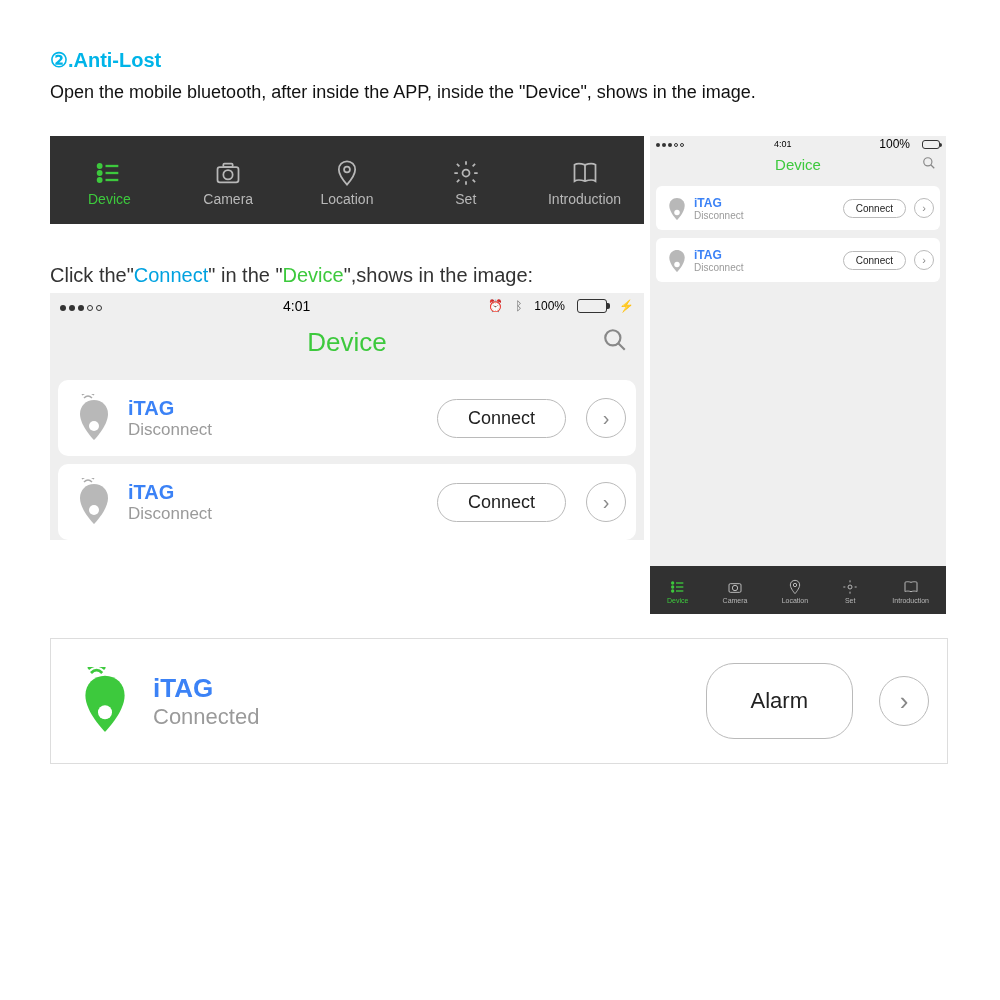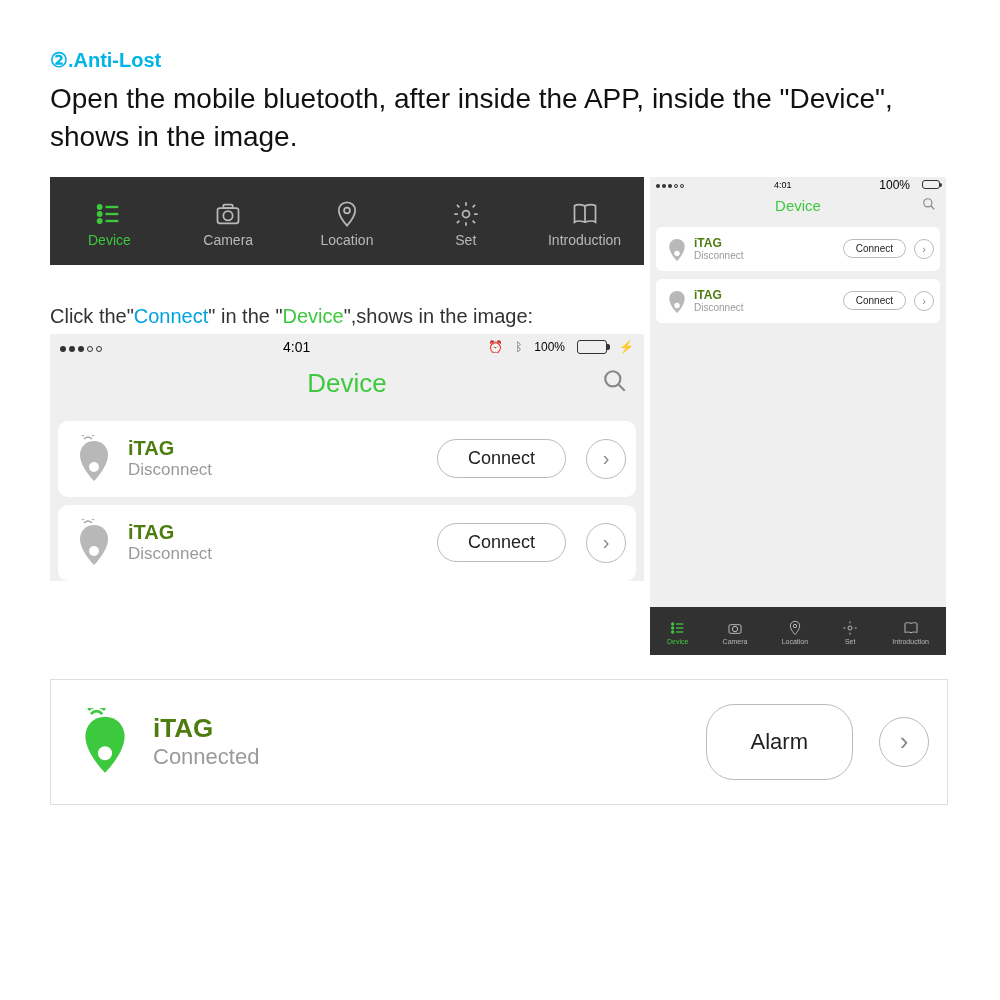--- a/index.html
+++ b/index.html
@@ -1,18 +1,18 @@
 <!DOCTYPE html>
 <html><head>
 <meta charset="utf-8">
 <style>
 * { margin: 0; padding: 0; box-sizing: border-box; font-family: -apple-system, Helvetica, Arial, sans-serif; }
 body { background: #fff; width: 1000px; height: 1000px; padding: 48px 50px; }
 .heading { color: #00b4e8; font-size: 20px; font-weight: bold; margin-bottom: 8px; }
-.desc { font-size: 28px; color: #111; line-height: 1.35; margin-bottom: 21px; }
+.desc { font-size: 18px; color: #111; line-height: 1.35; margin-bottom: 32px; }
 .row1 { display: flex; gap: 6px; align-items: flex-start; }
 .tabbar-wide { background: #313131; display: flex; justify-content: space-around; align-items: center; padding: 12px 0 6px; width: 594px; height: 88px; }
 .tab { color: #b8b8b8; font-size: 14px; display: flex; flex-direction: column; align-items: center; gap: 4px; width: 100px; }
 .tab.active { color: #3dc93d; }
 .instr { margin-top: 40px; font-size: 20px; color: #333; }
 .instr .kw { color: #00a2e0; }
 .instr .kw2 { color: #3dc93d; }
 .app-lg { width: 594px; background: #efefef; margin-top: 6px; }
 .statusbar { display: flex; justify-content: space-between; align-items: center; font-size: 14px; padding: 4px 10px 0; height: 22px; }
 .statusbar .dots span { display: inline-block; width: 6px; height: 6px; border-radius: 50%; background: #333; margin-right: 3px; }
@@ -21,21 +21,21 @@
 .batt { width: 30px; height: 14px; border: 1px solid #333; border-radius: 3px; position: relative; display: inline-block; }
 .batt::after { content: ''; position: absolute; right: -4px; top: 3px; width: 3px; height: 6px; background: #333; border-radius: 0 2px 2px 0; }
 .batt-fill { background: #3dc93d; width: 100%; height: 100%; border-radius: 2px; }
 .titlebar { text-align: center; background: #efefef; position: relative; padding: 12px 0 14px; }
 .titlebar-title { color: #3dc93d; font-size: 26px; }
 .titlebar .search { position: absolute; right: 16px; top: 12px; color: #888; }
 .card { background: #fff; border-radius: 10px; margin: 8px; padding: 14px 10px 14px 16px; display: flex; align-items: center; gap: 14px; }
 .tag-icon { width: 40px; height: 48px; position: relative; }
 .tag-icon svg { width: 100%; height: 100%; }
 .card-info { flex: 1; }
-.card-name { font-size: 20px; font-weight: 600; color: #4d7c0f; }
+.card-name { font-size: 20px; font-weight: 600; color: #3b82f6; }
 .card-status { font-size: 17px; color: #9a9a9a; }
 .btn { border: 1.5px solid #bababa; border-radius: 20px; padding: 8px 30px; font-size: 18px; background: #fff; color: #222; }
 .chev { width: 40px; height: 40px; border: 1.5px solid #bababa; border-radius: 50%; display: flex; align-items: center; justify-content: center; color: #888; font-size: 20px; margin-left: 6px; }
 .phone-sm { width: 296px; background: #efefef; display: flex; flex-direction: column; }
 .phone-sm .statusbar { font-size: 9px; height: 14px; padding: 2px 6px 0; }
 .phone-sm .statusbar .dots span { width: 4px; height: 4px; margin-right: 2px; }
 .phone-sm .batt { width: 18px; height: 9px; }
 .phone-sm .batt::after { right: -3px; top: 2px; width: 2px; height: 4px; }
 .phone-sm .titlebar { padding: 6px 0 8px; }
 .phone-sm .titlebar-title { font-size: 15px; }

